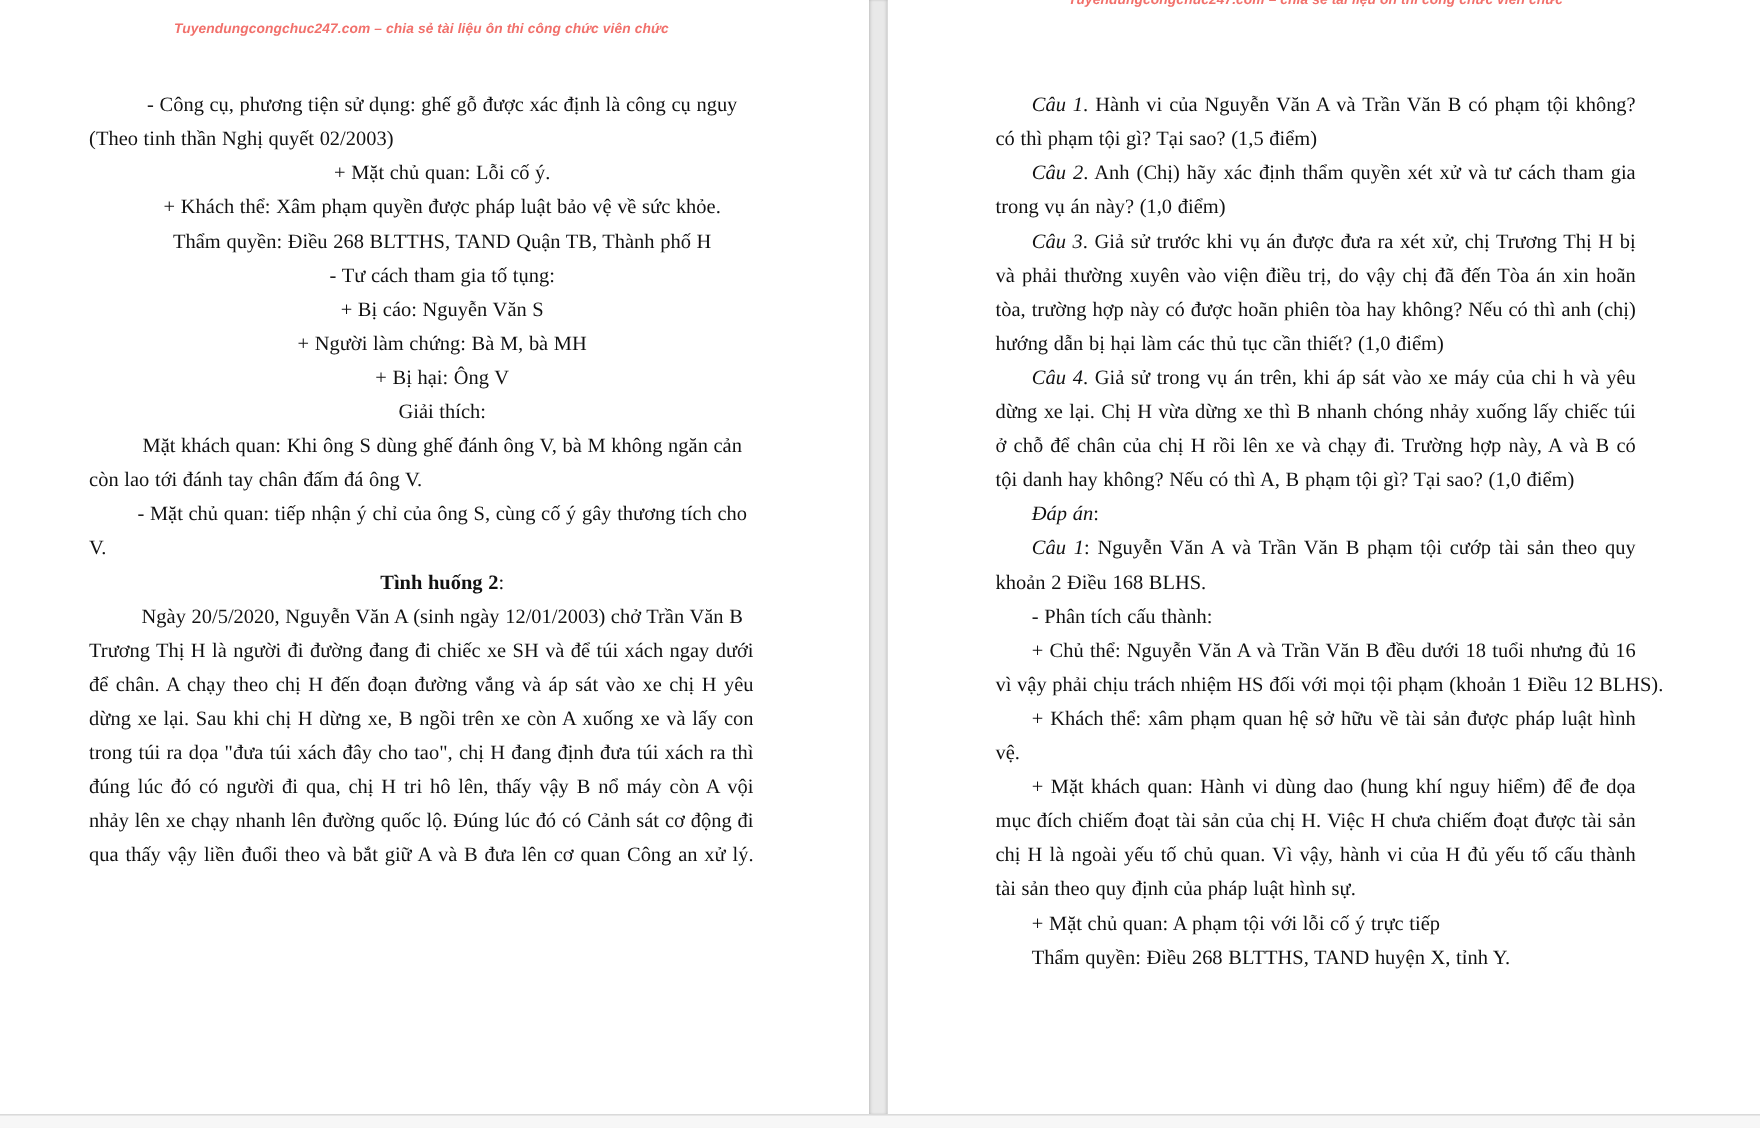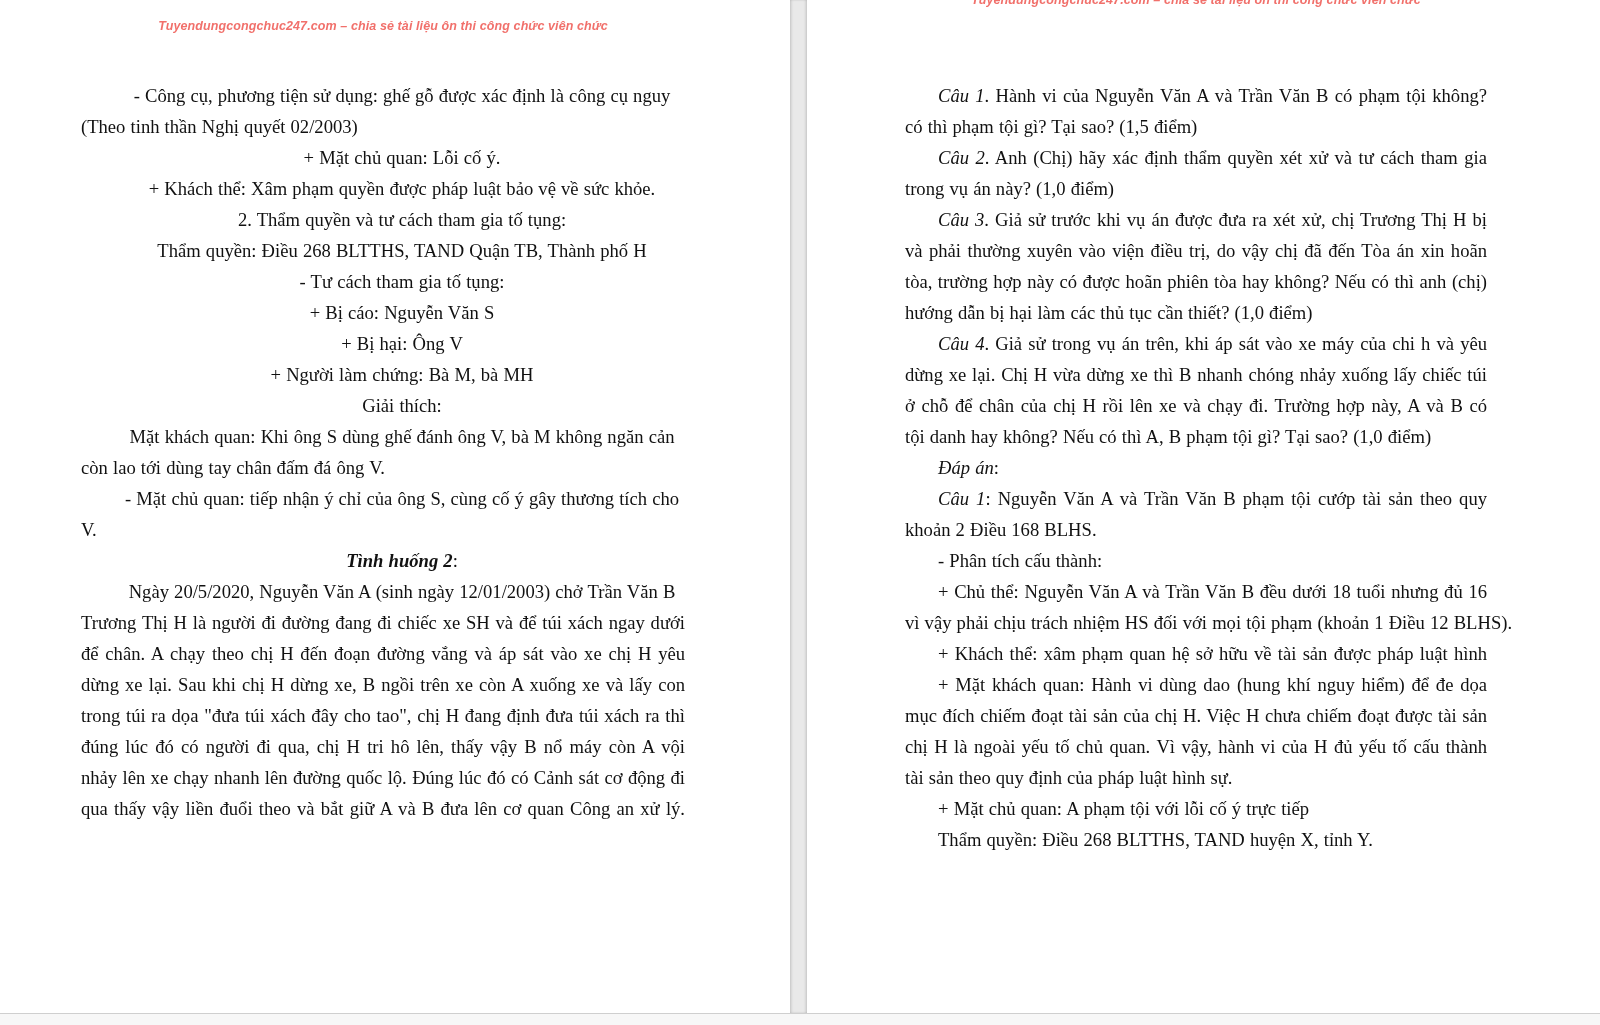--- a/index.html
+++ b/index.html
@@ -75,41 +75,40 @@
   .line.just::after {
     content: "";
     display: inline-block;
     width: 100%;
     height: 0;
   }
   .page-left  .line.ind { text-indent: 38px; text-align: center; }
   .page-right .line.ind { text-indent: 33px; }
 
   .it { font-style: italic; }
-  .bi { font-style: italic; font-weight: bold; }
+  .bi { font-weight: bold; }
 </style>
 </head>
 <body style="background: rgb(233, 233, 233);">
 
 <div class="page page-left" style="background: rgb(255, 255, 255);">
   <div class="watermark" style="color: rgb(241, 112, 107);">Tuyendungcongchuc247.com – chia sẻ tài liệu ôn thi công chức viên chức</div>
   <div class="text-block">
       <div class="line just ind">- Công cụ, phương tiện sử dụng: ghế gỗ được xác định là công cụ nguy hiểm</div>
       <div class="line">(Theo tinh thần Nghị quyết 02/2003)</div>
       <div class="line ind">+ Mặt chủ quan: Lỗi cố ý.</div>
       <div class="line ind">+ Khách thể: Xâm phạm quyền được pháp luật bảo vệ về sức khỏe.</div>
-      <div class="line ind">2. Thẩm quyền và tư cách tham gia tố tụng:</div>
       <div class="line ind">Thẩm quyền: Điều 268 BLTTHS, TAND Quận TB, Thành phố H</div>
       <div class="line ind">- Tư cách tham gia tố tụng:</div>
       <div class="line ind">+ Bị cáo: Nguyễn Văn S</div>
+      <div class="line ind">+ Người làm chứng: Bà M, bà MH</div>
       <div class="line ind">+ Bị hại: Ông V</div>
-      <div class="line ind">+ Người làm chứng: Bà M, bà MH</div>
       <div class="line ind">Giải thích:</div>
       <div class="line just ind">Mặt khách quan: Khi ông S dùng ghế đánh ông V, bà M không ngăn cản mà</div>
-      <div class="line">còn lao tới dùng tay chân đấm đá ông V.</div>
+      <div class="line">còn lao tới đánh tay chân đấm đá ông V.</div>
       <div class="line just ind">- Mặt chủ quan: tiếp nhận ý chỉ của ông S, cùng cố ý gây thương tích cho ông</div>
       <div class="line">V.</div>
       <div class="line ind"><span class="bi">Tình huống 2</span>:</div>
       <div class="line just ind">Ngày 20/5/2020, Nguyễn Văn A (sinh ngày 12/01/2003) chở Trần Văn B</div>
       <div class="line just">Trương Thị H là người đi đường đang đi chiếc xe SH và để túi xách ngay dưới chỗ</div>
       <div class="line just">để chân. A chạy theo chị H đến đoạn đường vắng và áp sát vào xe chị H yêu cầu</div>
       <div class="line just">dừng xe lại. Sau khi chị H dừng xe, B ngồi trên xe còn A xuống xe và lấy con dao</div>
       <div class="line just">trong túi ra dọa "đưa túi xách đây cho tao", chị H đang định đưa túi xách ra thì</div>
       <div class="line just">đúng lúc đó có người đi qua, chị H tri hô lên, thấy vậy B nổ máy còn A vội vàng</div>
       <div class="line just">nhảy lên xe chạy nhanh lên đường quốc lộ. Đúng lúc đó có Cảnh sát cơ động đi</div>
@@ -134,20 +133,21 @@
       <div class="line just">dừng xe lại. Chị H vừa dừng xe thì B nhanh chóng nhảy xuống lấy chiếc túi xách để</div>
       <div class="line just">ở chỗ để chân của chị H rồi lên xe và chạy đi. Trường hợp này, A và B có thay đổi</div>
       <div class="line">tội danh hay không? Nếu có thì A, B phạm tội gì? Tại sao? (1,0 điểm)</div>
       <div class="line ind"><span class="it">Đáp án</span>:</div>
       <div class="line just ind"><span class="it">Câu 1</span>: Nguyễn Văn A và Trần Văn B phạm tội cướp tài sản theo quy định tại</div>
       <div class="line">khoản 2 Điều 168 BLHS.</div>
       <div class="line ind">- Phân tích cấu thành:</div>
       <div class="line just ind">+ Chủ thể: Nguyễn Văn A và Trần Văn B đều dưới 18 tuổi nhưng đủ 16 tuổi</div>
       <div class="line">vì vậy phải chịu trách nhiệm HS đối với mọi tội phạm (khoản 1 Điều 12 BLHS).</div>
       <div class="line just ind">+ Khách thể: xâm phạm quan hệ sở hữu về tài sản được pháp luật hình sự bảo</div>
+      <div class="line">vệ.</div>
       <div class="line just ind">+ Mặt khách quan: Hành vi dùng dao (hung khí nguy hiểm) để đe dọa chị H</div>
       <div class="line just">mục đích chiếm đoạt tài sản của chị H. Việc H chưa chiếm đoạt được tài sản của</div>
       <div class="line just">chị H là ngoài yếu tố chủ quan. Vì vậy, hành vi của H đủ yếu tố cấu thành tội cướp</div>
       <div class="line">tài sản theo quy định của pháp luật hình sự.</div>
       <div class="line ind">+ Mặt chủ quan: A phạm tội với lỗi cố ý trực tiếp</div>
       <div class="line ind">Thẩm quyền: Điều 268 BLTTHS, TAND huyện X, tỉnh Y.</div>
     </div>
 </div>
 
 <div class="bottom-strip" style="background: rgb(247, 247, 247);"></div>

